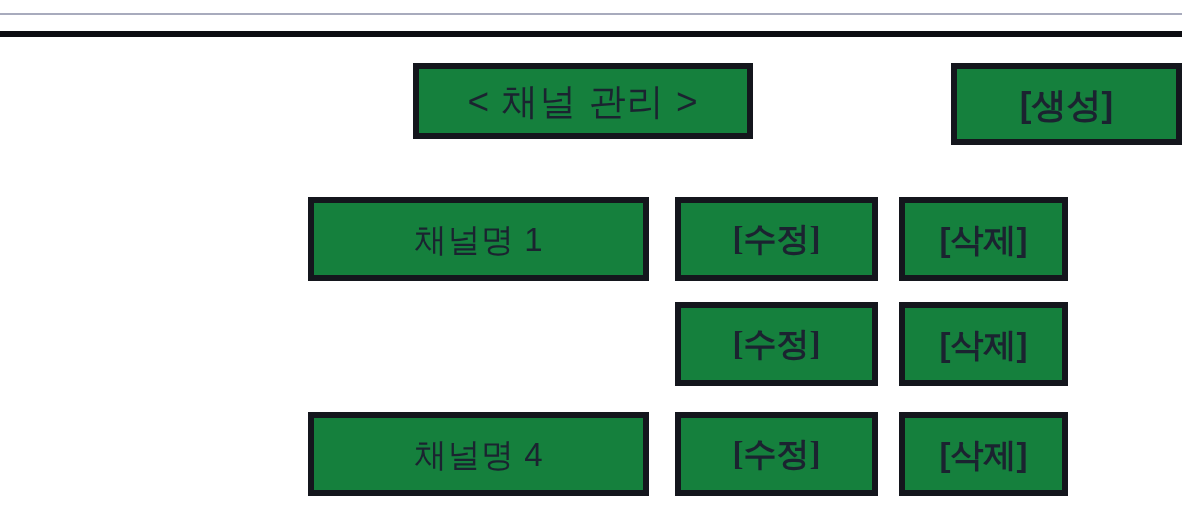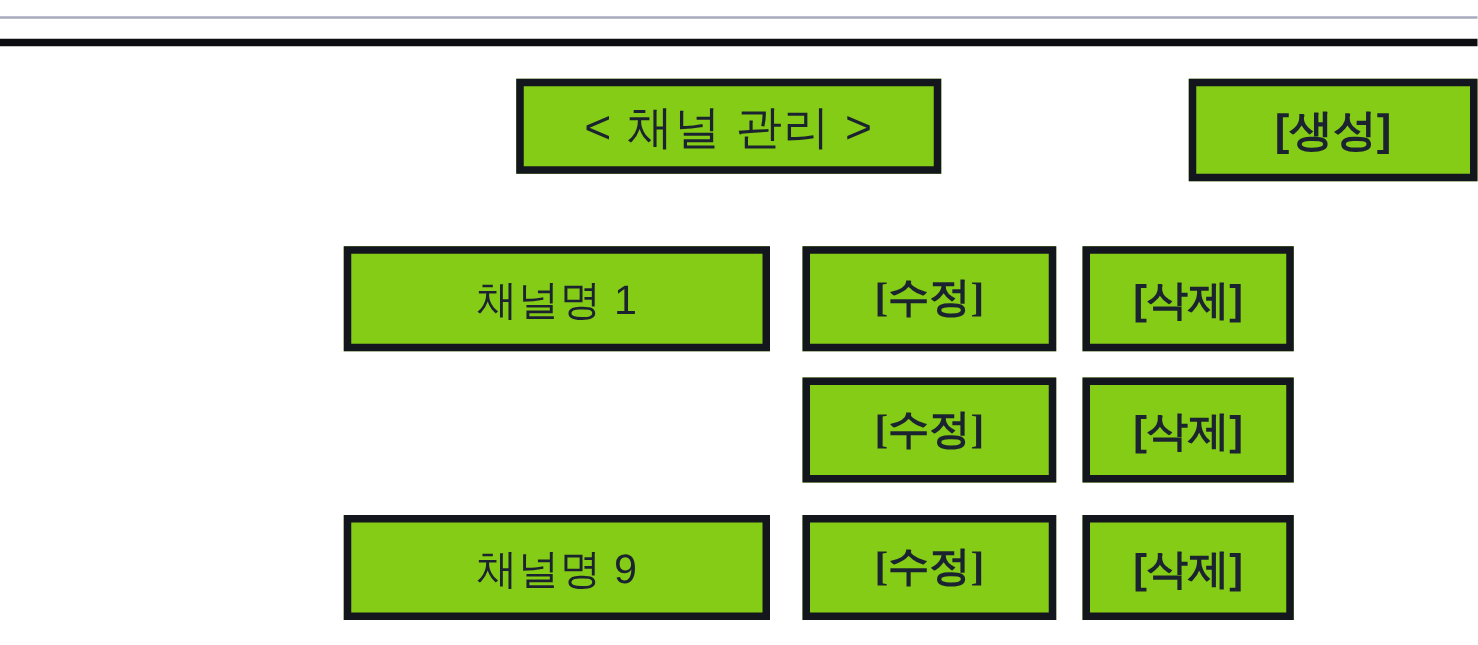--- a/index.html
+++ b/index.html
@@ -33,21 +33,21 @@
     top: 31px;
     width: 1182px;
     height: 6px;
     background: #0c0d11;
   }
 
   
   .box {
     position: absolute;
     box-sizing: border-box;
-    background: #84cc16;
+    background: #15803d;
     border: 6px solid #14161d;
     display: flex;
     align-items: center;
     justify-content: center;
     text-align: center;
     line-height: 1;
     white-space: nowrap;
     user-select: none;
   }
 
@@ -100,21 +100,21 @@
     font-family: Liberation Serif, serif;
   }
   .delete-box {
     left: 866px;
     top: 0;
     width: 169px;
     height: 84px;
     font-size: 33px;
     font-weight: 700;
   }
-  .row .box { position: absolute; }
+  .row .box { position: absolute; margin-left: 33px; }
 </style>
 </head>
 <body>
 
 <div class="top-hairline"></div>
 <div class="top-rule"></div>
 
 <div class="box title-box">&lt; 채널 관리 &gt;</div>
 
 <div class="box create-box">[생성]</div>
@@ -124,16 +124,16 @@
   <div class="box edit-box">[수정]</div>
   <div class="box delete-box">[삭제]</div>
 </div>
 
 <div class="row row-2">
   <div class="box edit-box">[수정]</div>
   <div class="box delete-box">[삭제]</div>
 </div>
 
 <div class="row row-3">
-  <div class="box name-box">채널명 9</div>
+  <div class="box name-box">채널명 4</div>
   <div class="box edit-box">[수정]</div>
   <div class="box delete-box">[삭제]</div>
 </div>
 
 </body></html>

